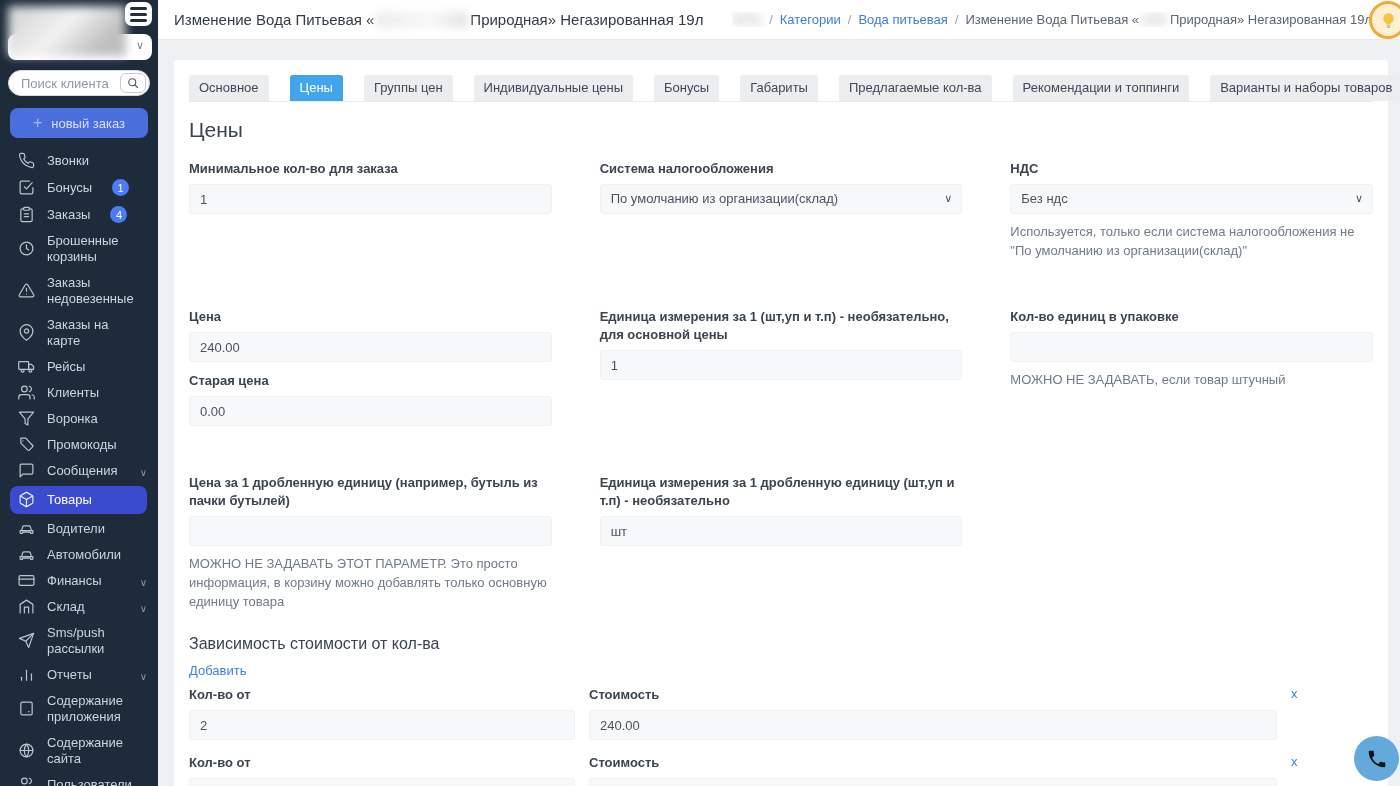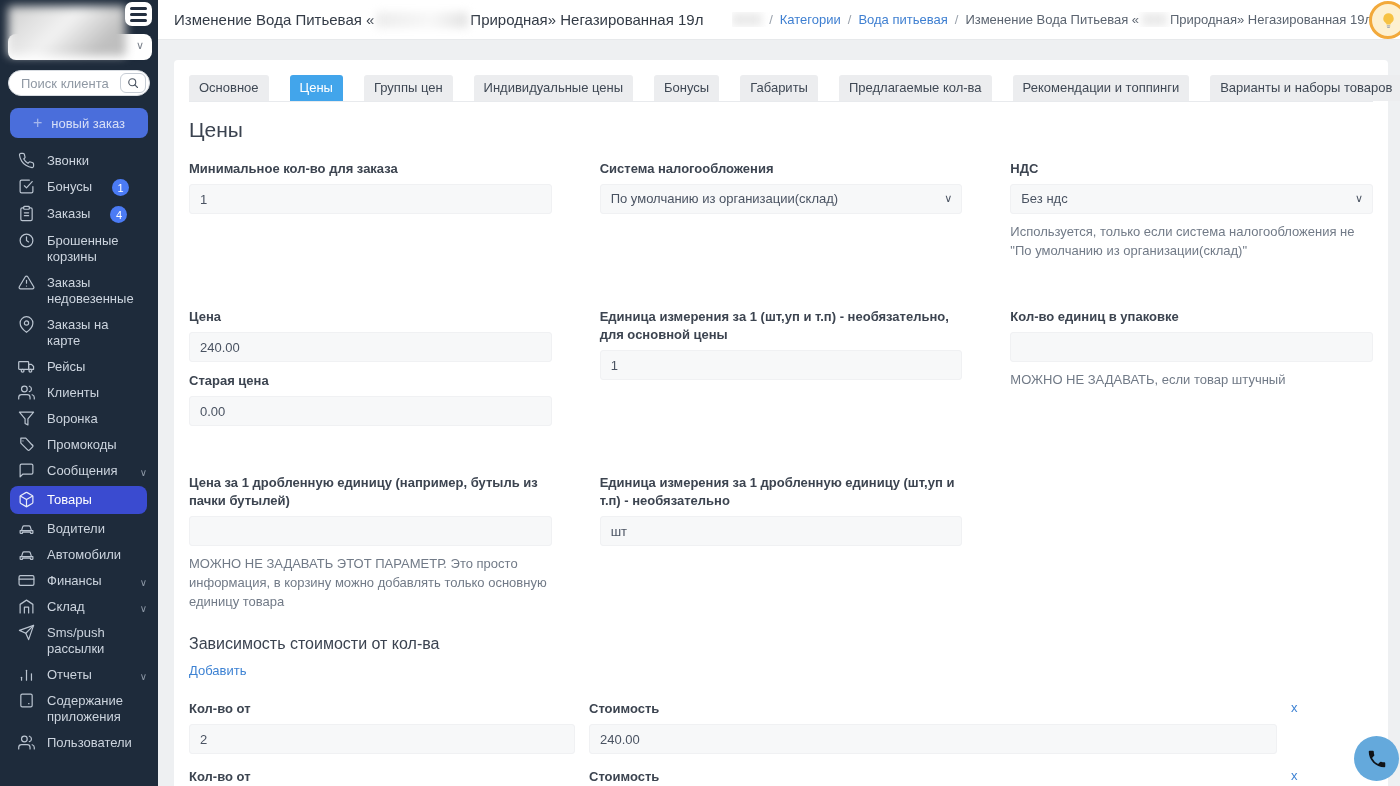--- a/index.html
+++ b/index.html
@@ -31,21 +31,21 @@
     align-items:center; justify-content:center; cursor:pointer; color:#4c5663; }
   .search-btn svg { width:12px; height:12px; }
 
   .new-order-btn { margin:12px 10px 10px 10px; width:138px; height:30px;
     background:#4a6edb; border:none; border-radius:8px; color:rgba(255,255,255,.78);
     font-size:13px; display:flex; align-items:center; justify-content:center; gap:9px;
     cursor:pointer; font-family:"Liberation Sans", sans-serif; }
   .new-order-btn .plus { color:rgba(255,255,255,.5); font-size:16px; font-weight:400; }
 
   .nav { margin-top:6px; }
-  .nav-item { display:flex; align-items:flex-start; gap:12px; padding:5px 24px 5px 18px;
+  .nav-item { display:flex; align-items:center; gap:12px; padding:5px 24px 5px 18px;
     color:#ccd4de; font-size:13px; line-height:16px; position:relative; cursor:pointer; }
   .nav-item svg { width:17px; height:17px; flex:none; color:#bac4d0; margin-top:-1px; }
   .nav-item .lbl { flex:0 1 auto; }
   .nav-item.active { background:#3a4bd0; border-radius:8px; margin:2px 11px 2px 10px;
     padding:6px 8px 6px 8px; color:#fff; }
   .nav-item.active svg { color:#e8ecf8; }
   .badge { background:#4b7bf5; color:#fff; border-radius:50%; min-width:17px; height:17px;
     font-size:11px; display:inline-flex; align-items:center; justify-content:center;
     margin-left:8px; padding:0 3px; }
   .chev { position:absolute; right:11px; top:7px; color:#8b96a4; font-size:10px; }
@@ -90,21 +90,21 @@
     color:#4a5362; outline:none; font-family:"Liberation Sans", sans-serif; }
   .selbox { position:relative; width:100%; height:30px; background:#f7f8f9;
     border:1px solid #f0f1f3; border-radius:3px; padding:6px 26px 6px 10px; font-size:13px;
     color:#4a5362; cursor:pointer; white-space:nowrap; overflow:hidden; }
   .selbox .sel-chev { position:absolute; right:9px; top:7px; color:#4a5362; font-size:11px; }
   .helper { font-size:13px; color:#717a87; line-height:19px; margin-top:8px; }
   .stack { display:flex; flex-direction:column; gap:10px; }
 
   .qty-title { font-size:16px; font-weight:500; color:#3b4350; margin:6px 0 8px; }
   .add-link { font-size:13px; color:#3d82d3; text-decoration:none; display:inline-block;
-    margin-bottom:22px; cursor:pointer; }
+    margin-bottom:8px; cursor:pointer; }
   .qty-row { display:grid; grid-template-columns:386px 688px 40px; column-gap:14px;
     margin-bottom:14px; align-items:start; }
   .x-link { font-size:13px; color:#3d82d3; text-decoration:none; cursor:pointer;
     justify-self:start; margin-top:0; }
 
   .save-btn { margin-top:16px; background:#5db4ef; color:#000000; border:none;
     border-radius:7px; font-size:13.5px; padding:9px 17px; cursor:pointer;
     font-family:"Liberation Sans", sans-serif; }
 
   .phone-fab { position:fixed; right:1px; bottom:5px; width:45px; height:45px;
@@ -350,20 +350,26 @@
           <use href="#i-chart"></use>
         </svg>
       <span class="lbl">Отчеты</span>
       <span class="chev">∨</span>
     </div>
     <div class="nav-item">
       <svg fill="none" stroke="currentColor" stroke-width="1.7" stroke-linecap="round" stroke-linejoin="round">
           <use href="#i-app"></use>
         </svg>
       <span class="lbl">Содержание приложения</span>
+    </div>
+    <div class="nav-item">
+      <svg fill="none" stroke="currentColor" stroke-width="1.7" stroke-linecap="round" stroke-linejoin="round">
+          <use href="#i-globe"></use>
+        </svg>
+      <span class="lbl">Содержание сайта</span>
     </div>
     <div class="nav-item">
       <svg fill="none" stroke="currentColor" stroke-width="1.7" stroke-linecap="round" stroke-linejoin="round">
           <use href="#i-people"></use>
         </svg>
       <span class="lbl">Пользователи</span>
     </div>
   </nav>
 </aside>
 

